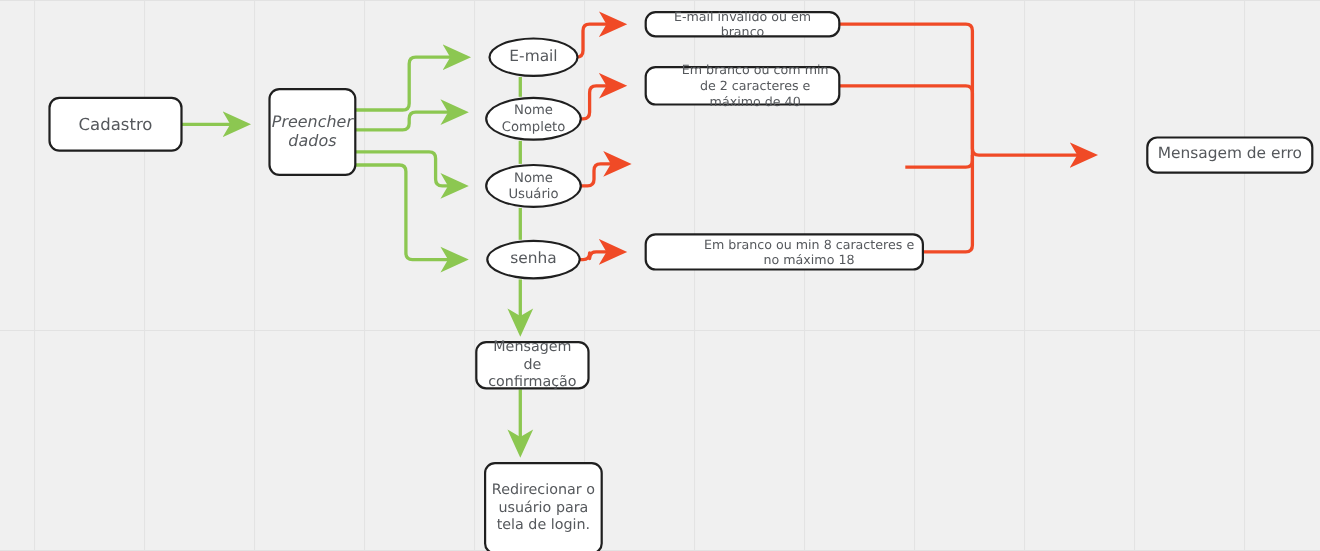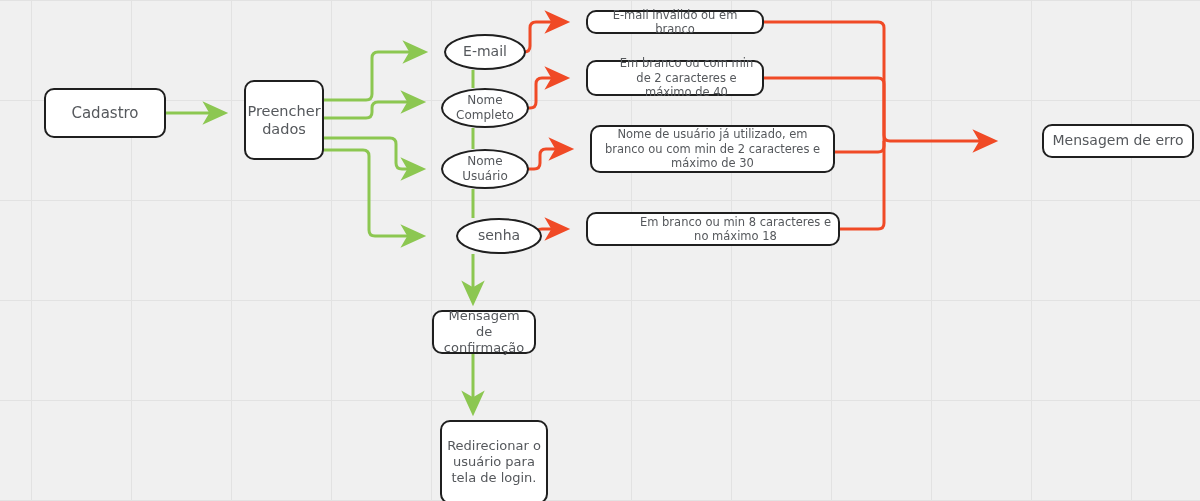--- a/index.html
+++ b/index.html
@@ -48,26 +48,26 @@
     border-width: 2.4px;
   }
   .node-label {
     display: block;
     padding: 0 5px;
     white-space: pre-line;
   }
 
   
   #n-cadastro      { left: 32px;  top: 88px;  width: 122px; height: 50px;  font-size: 15px; }
-  #n-preencher     { left: 232px; top: 80px;  width: 80px;  height: 80px;  font-size: 14.5px; }
+  #n-preencher     { left: 232px; top: 80px;  width: 80px;  height: 80px;  font-size: 14.5px; font-style: italic; }
 
   #n-email         { left: 432px; top: 34px;  width: 82px;  height: 36px;  font-size: 14px; }
   #n-nomecompleto  { left: 429px; top: 88px;  width: 88px;  height: 40px;  font-size: 12px; }
   #n-nomeusuario   { left: 429px; top: 149px; width: 88px;  height: 40px;  font-size: 12px; }
-  #n-senha         { left: 444px; top: 218px; width: 86px;  height: 36px;  font-size: 14px; }
+  #n-senha         { left: 430px; top: 218px; width: 86px;  height: 36px;  font-size: 14px; }
 
   #n-err-email     { left: 574px; top: 10px;  width: 178px; height: 24px;  font-size: 11.5px; }
   #n-err-nome      { left: 574px; top: 60px;  width: 178px; height: 36px;  font-size: 11.5px; padding-left: 23px; }
   #n-err-usuario   { left: 578px; top: 125px; width: 245px; height: 48px;  font-size: 11.5px; }
   #n-err-senha     { left: 574px; top: 212px; width: 254px; height: 34px;  font-size: 11.5px; padding-left: 45px; }
 
   #n-msg-erro      { left: 1030px; top: 124px; width: 152px; height: 34px; font-size: 14px; }
 
   #n-confirmacao   { left: 420px; top: 310px; width: 104px; height: 44px;  font-size: 13px; }
   #n-redirecionar  { left: 428px; top: 420px; width: 108px; height: 84px;  font-size: 13px; }
@@ -150,23 +150,20 @@
   </div>
 
   <div class="node rect" id="n-err-email">
     <span class="node-label">E-mail inválido ou em branco</span>
   </div>
 
   <div class="node rect" id="n-err-nome">
     <span class="node-label">Em branco ou com min de 2 caracteres e máximo de 40</span>
   </div>
 
-  <div class="node rect" id="n-err-usuario">
-    <span class="node-label">Nome de usuário já utilizado, em branco ou com min de 2 caracteres e máximo de 30</span>
-  </div>
 
   <div class="node rect" id="n-err-senha">
     <span class="node-label">Em branco ou min 8 caracteres e no máximo 18</span>
   </div>
 
   <div class="node rect" id="n-msg-erro">
     <span class="node-label">Mensagem de erro</span>
   </div>
 
   <div class="node rect" id="n-confirmacao">

